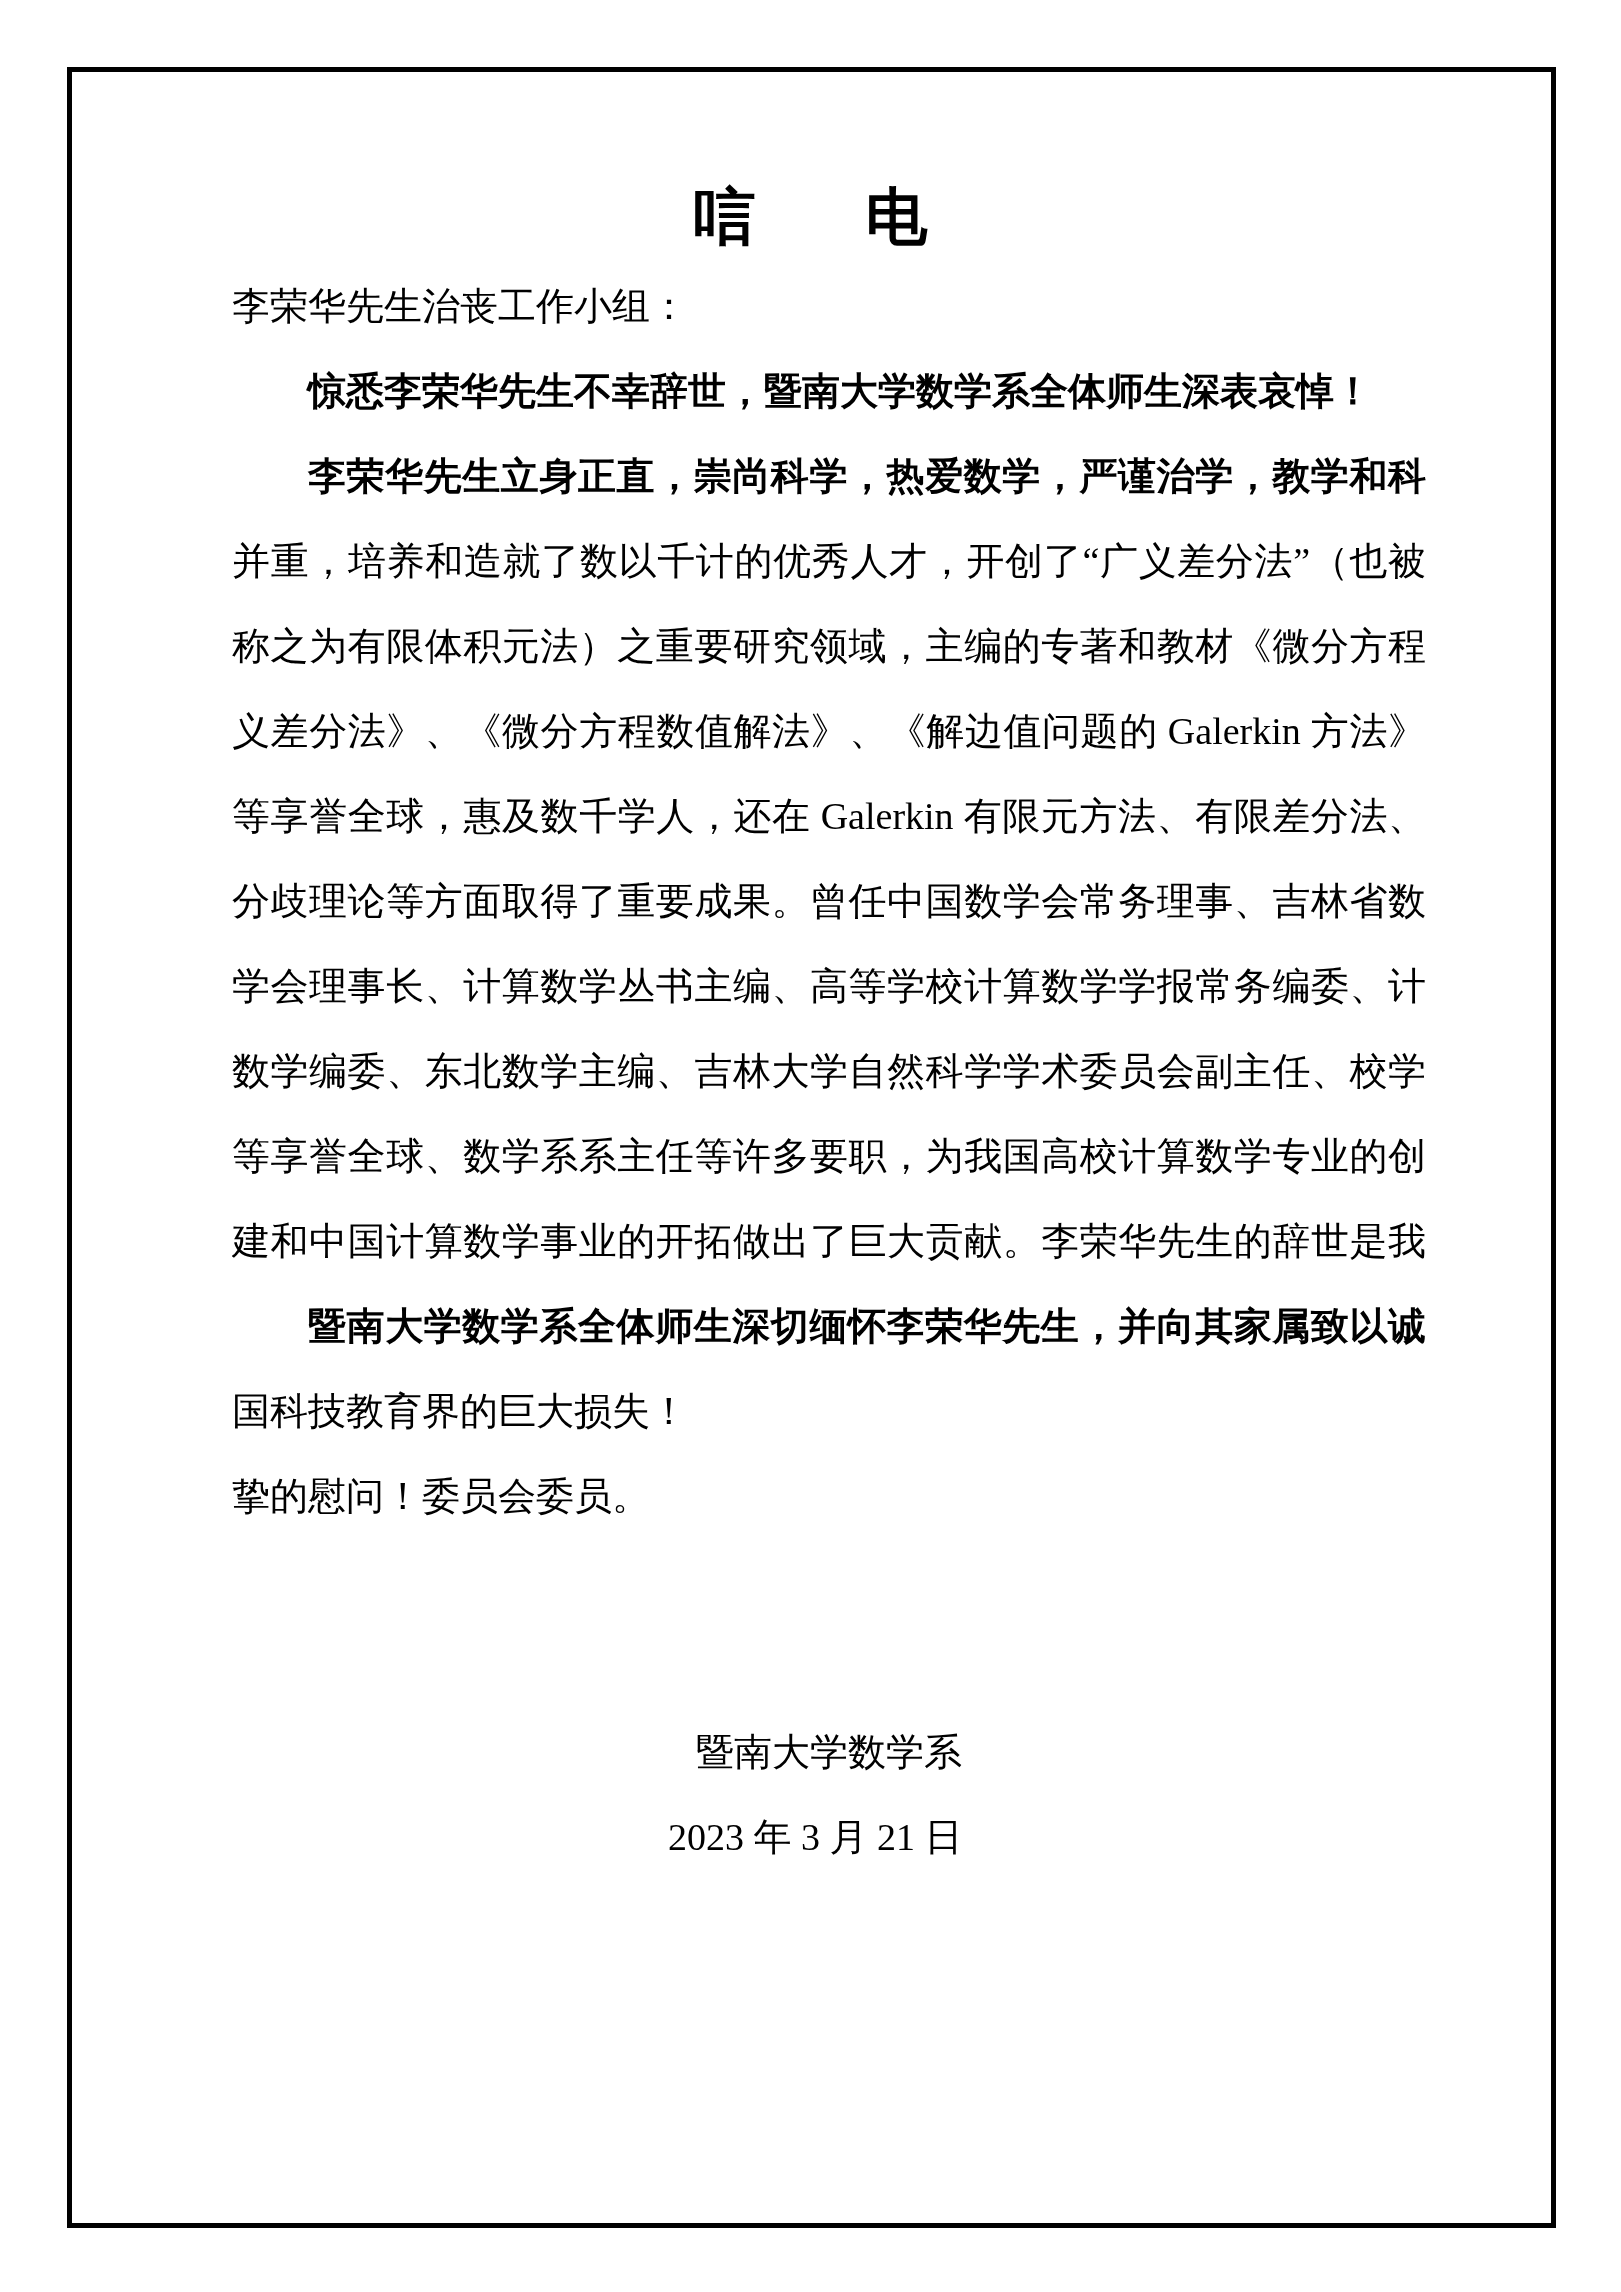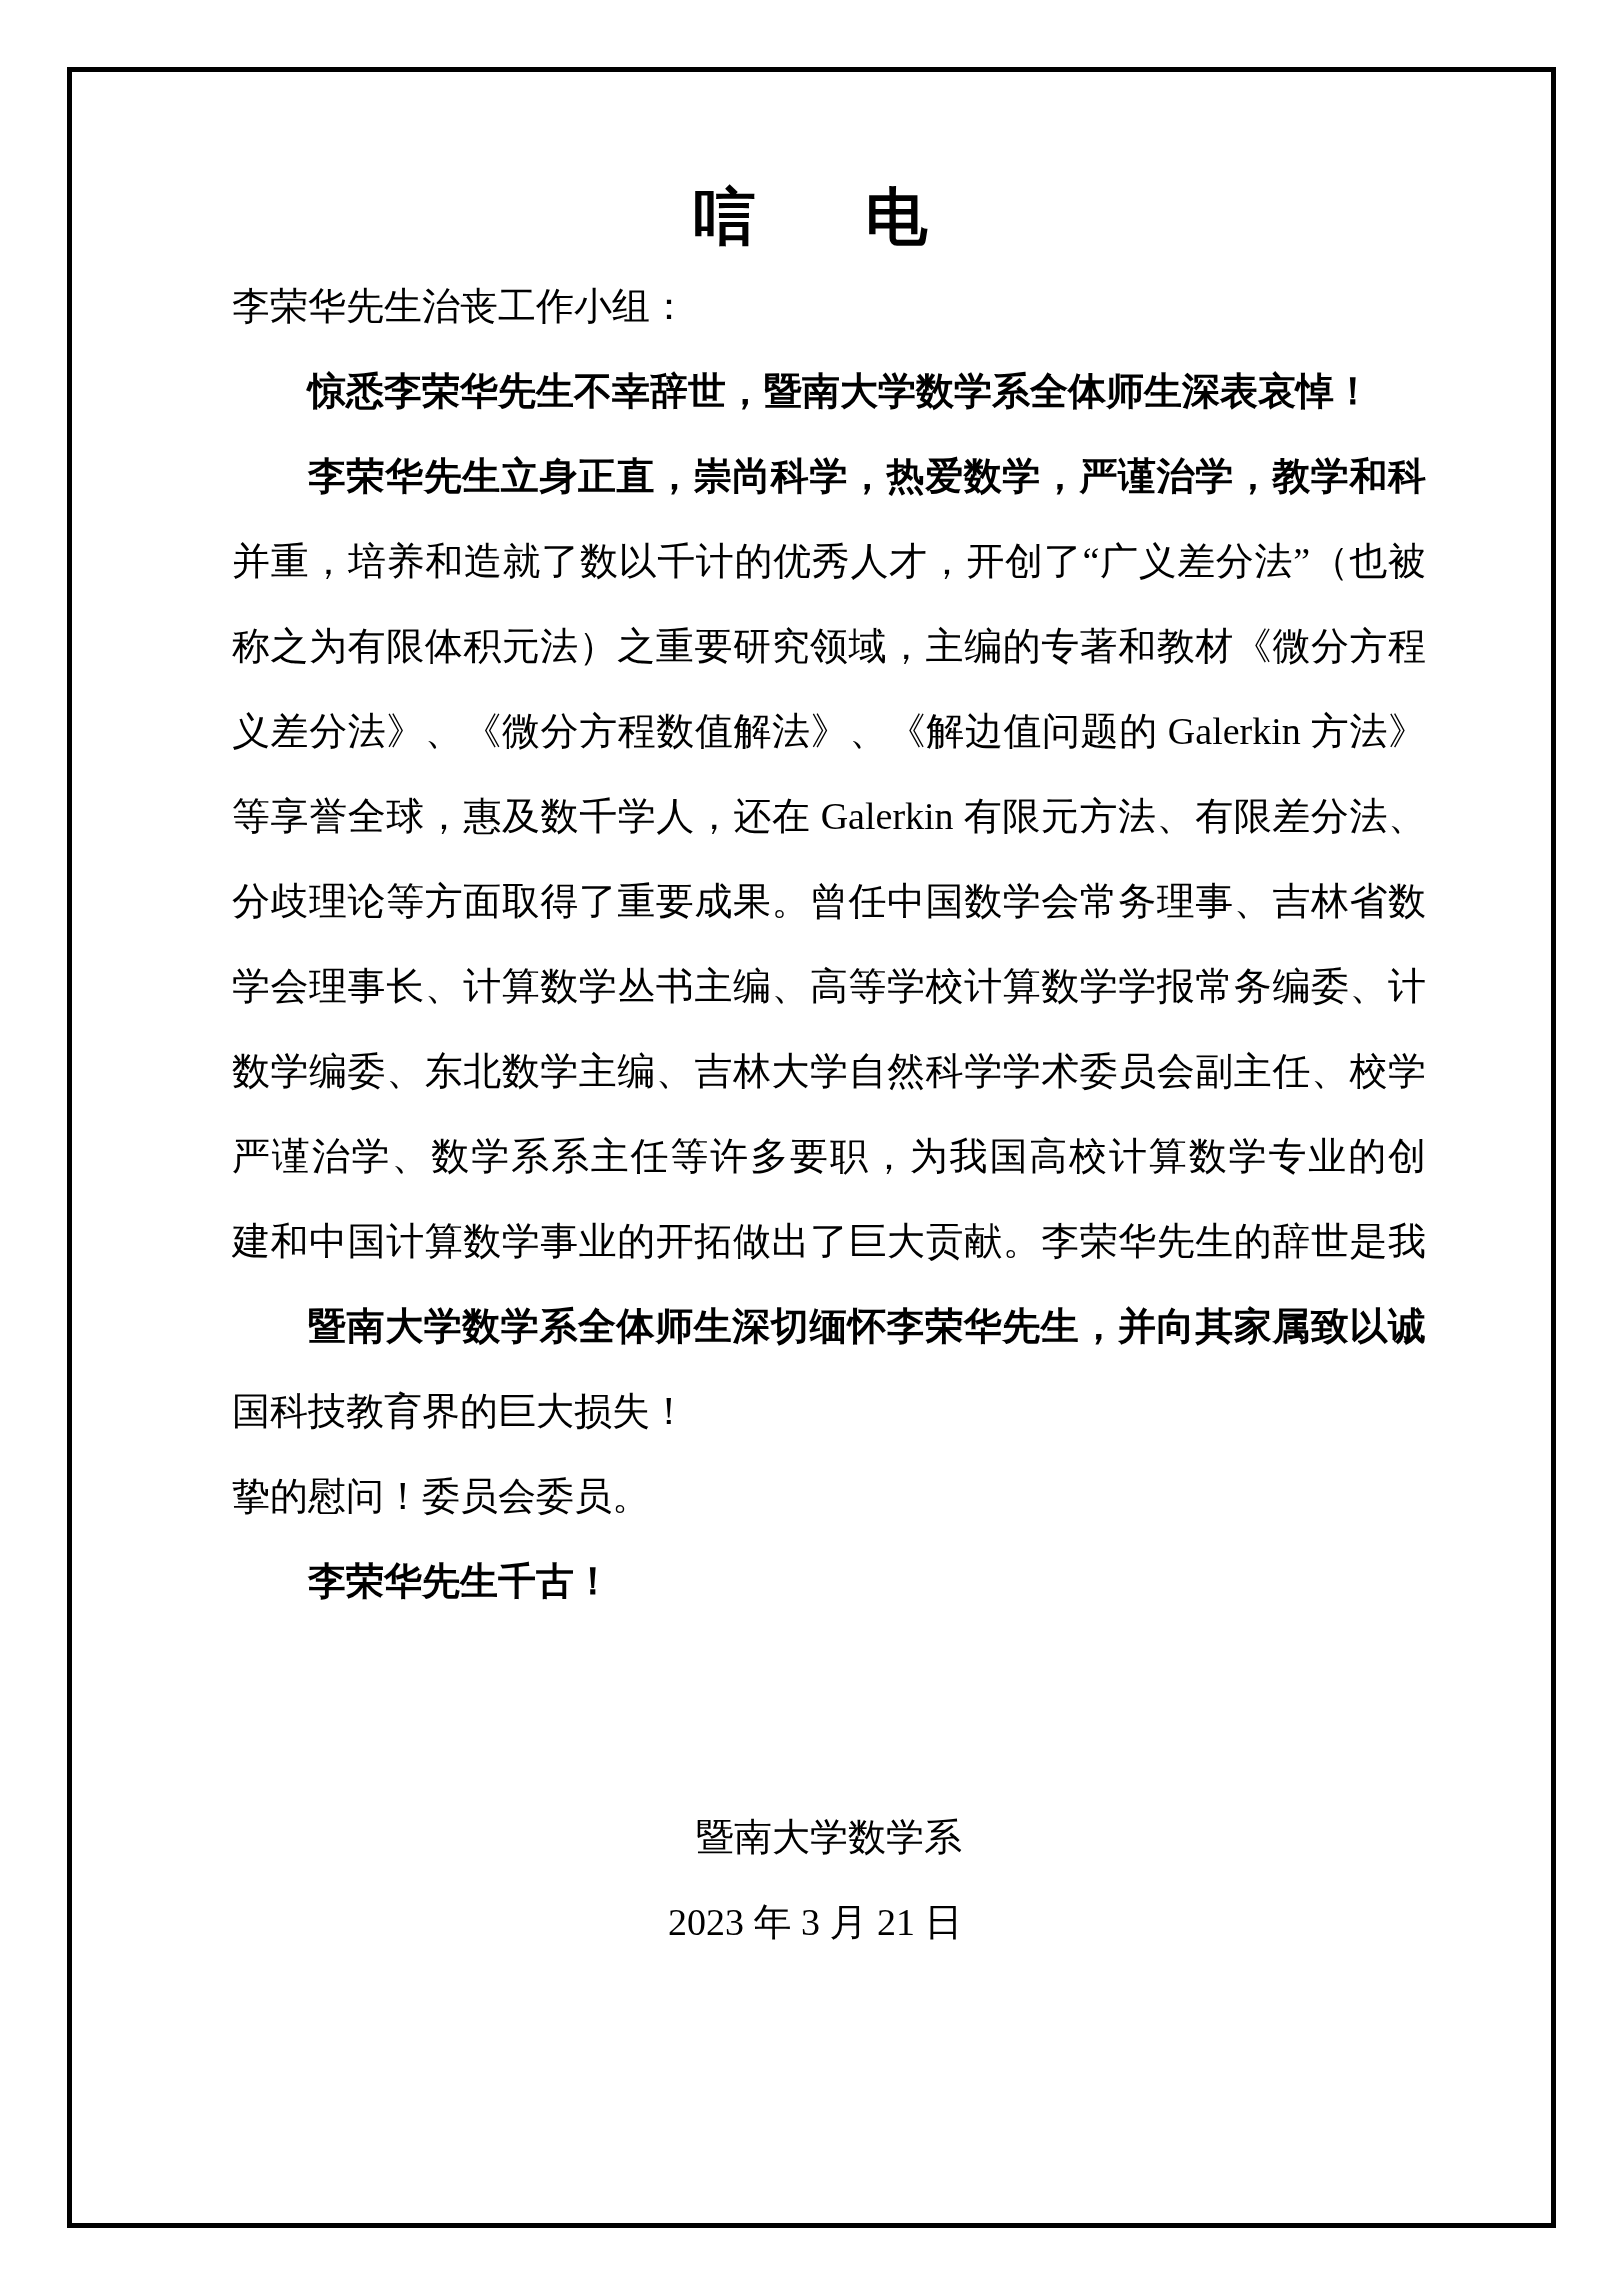--- a/index.html
+++ b/index.html
@@ -88,28 +88,27 @@
     <div class="line indent">惊悉李荣华先生不幸辞世，暨南大学数学系全体师生深表哀悼！</div>
 
     <div class="line indent just">李荣华先生立身正直，崇尚科学，热爱数学，严谨治学，教学和科研</div>
     <div class="line just">并重，培养和造就了数以千计的优秀人才，开创了“广义差分法”（也被</div>
     <div class="line just">称之为有限体积元法）之重要研究领域，主编的专著和教材《微分方程广</div>
     <div class="line just">义差分法》、《微分方程数值解法》、《解边值问题的 Galerkin 方法》</div>
     <div class="line just">等享誉全球，惠及数千学人，还在 Galerkin 有限元方法、有限差分法、</div>
     <div class="line just">分歧理论等方面取得了重要成果。曾任中国数学会常务理事、吉林省数</div>
     <div class="line just">学会理事长、计算数学丛书主编、高等学校计算数学学报常务编委、计算</div>
     <div class="line just">数学编委、东北数学主编、吉林大学自然科学学术委员会副主任、校学位</div>
-    <div class="line just">严谨治学、数学系系主任等许多要职，为我国高校计算数学专业的创</div>
+    <div class="line just">等享誉全球、数学系系主任等许多要职，为我国高校计算数学专业的创</div>
     <div class="line just">建和中国计算数学事业的开拓做出了巨大贡献。李荣华先生的辞世是我</div>
     <div class="line indent just">暨南大学数学系全体师生深切缅怀李荣华先生，并向其家属致以诚</div>
 
     <div class="line">国科技教育界的巨大损失！</div>
     <div class="line">挚的慰问！委员会委员。</div>
 
-    <div class="line indent">李荣华先生千古！</div>
 
     <div class="line right sig">暨南大学数学系</div>
     <div class="line right date-line">2023 年 3 月 21 日</div>
 
   </div>
 
 </div>
 
 
 </body></html>

